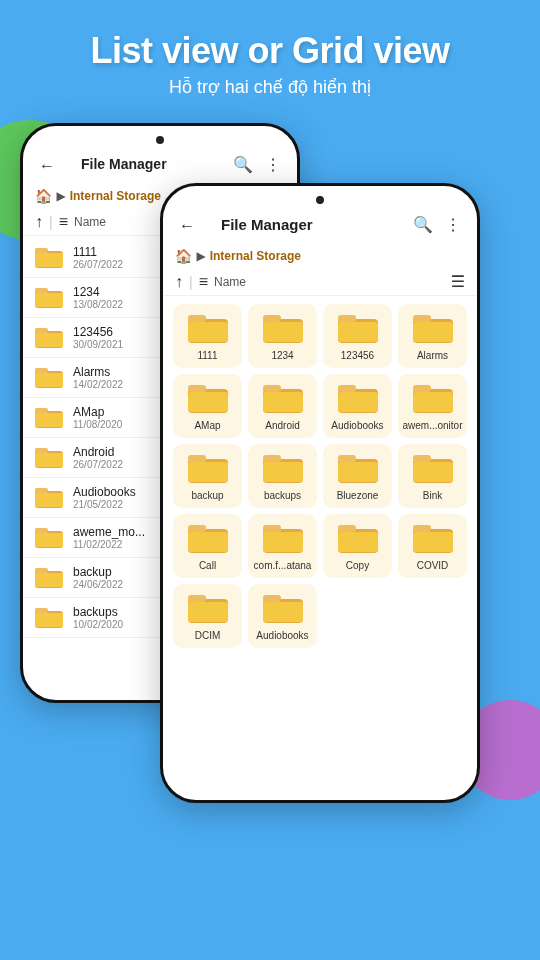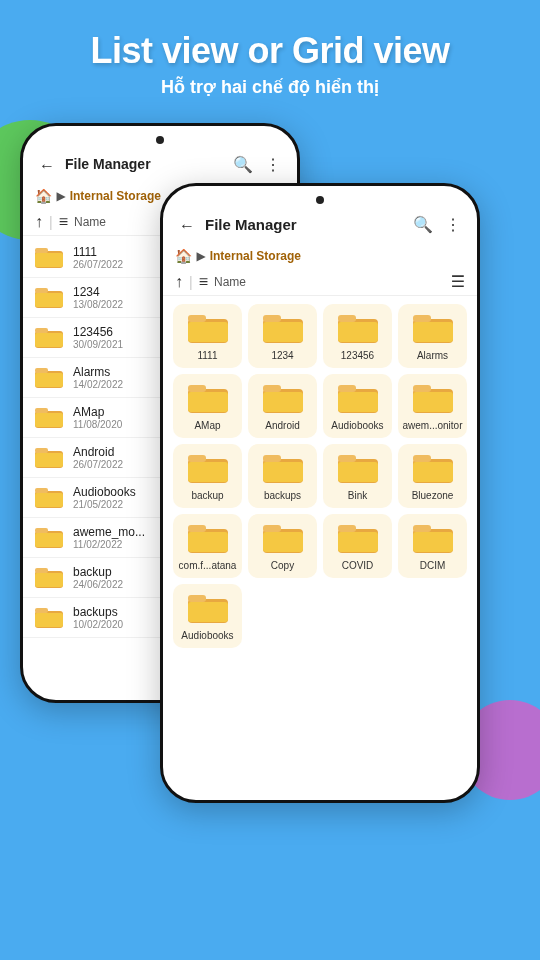--- a/index.html
+++ b/index.html
@@ -42,21 +42,21 @@
     .main-title {
       font-size: 36px;
       font-weight: 700;
       color: #fff;
       text-shadow: 1px 2px 4px rgba(0,0,0,0.2);
       letter-spacing: -0.5px;
       line-height: 1.15;
     }
     .sub-title {
       font-size: 18px;
-      font-weight: 700;
+      font-weight: 400;
       color: #fff;
       margin-top: 6px;
     }
 
     
     .phones-container {
       position: relative;
       width: 100%;
       height: 680px;
       margin-top: 10px;
@@ -103,21 +103,21 @@
       display: flex;
       align-items: center;
       padding: 8px 12px;
       gap: 6px;
     }
     .app-bar-title {
       font-size: 15px;
       font-weight: 600;
       color: #222;
       flex: 1;
-      margin-left: 0;
+      margin-left: 16px;
     }
     .icon-btn {
       width: 24px;
       height: 24px;
       display: flex;
       align-items: center;
       justify-content: center;
       cursor: pointer;
       font-size: 16px;
       color: #333;
@@ -495,29 +495,37 @@
               <rect class="folder-front" x="0" y="10" width="40" height="20" rx="3"></rect>
             </svg></div>
         <div class="grid-item-name">backups</div>
       </div>
       <div class="grid-item">
         <div class="folder-icon-grid"><svg viewBox="0 0 40 34">
               <rect class="folder-body" x="0" y="7" width="40" height="24" rx="4"></rect>
               <rect class="folder-tab" x="0" y="3" width="18" height="7" rx="3"></rect>
               <rect class="folder-front" x="0" y="10" width="40" height="20" rx="3"></rect>
             </svg></div>
+        <div class="grid-item-name">Bluezone</div>
+      </div>
+      <div class="grid-item">
+        <div class="folder-icon-grid"><svg viewBox="0 0 40 34">
+              <rect class="folder-body" x="0" y="7" width="40" height="24" rx="4"></rect>
+              <rect class="folder-tab" x="0" y="3" width="18" height="7" rx="3"></rect>
+              <rect class="folder-front" x="0" y="10" width="40" height="20" rx="3"></rect>
+            </svg></div>
         <div class="grid-item-name">Bink</div>
       </div>
       <div class="grid-item">
         <div class="folder-icon-grid"><svg viewBox="0 0 40 34">
               <rect class="folder-body" x="0" y="7" width="40" height="24" rx="4"></rect>
               <rect class="folder-tab" x="0" y="3" width="18" height="7" rx="3"></rect>
               <rect class="folder-front" x="0" y="10" width="40" height="20" rx="3"></rect>
             </svg></div>
-        <div class="grid-item-name">Bluezone</div>
+        <div class="grid-item-name">Call</div>
       </div>
       <div class="grid-item">
         <div class="folder-icon-grid"><svg viewBox="0 0 40 34">
               <rect class="folder-body" x="0" y="7" width="40" height="24" rx="4"></rect>
               <rect class="folder-tab" x="0" y="3" width="18" height="7" rx="3"></rect>
               <rect class="folder-front" x="0" y="10" width="40" height="20" rx="3"></rect>
             </svg></div>
         <div class="grid-item-name">com.f...atana</div>
       </div>
       <div class="grid-item">

